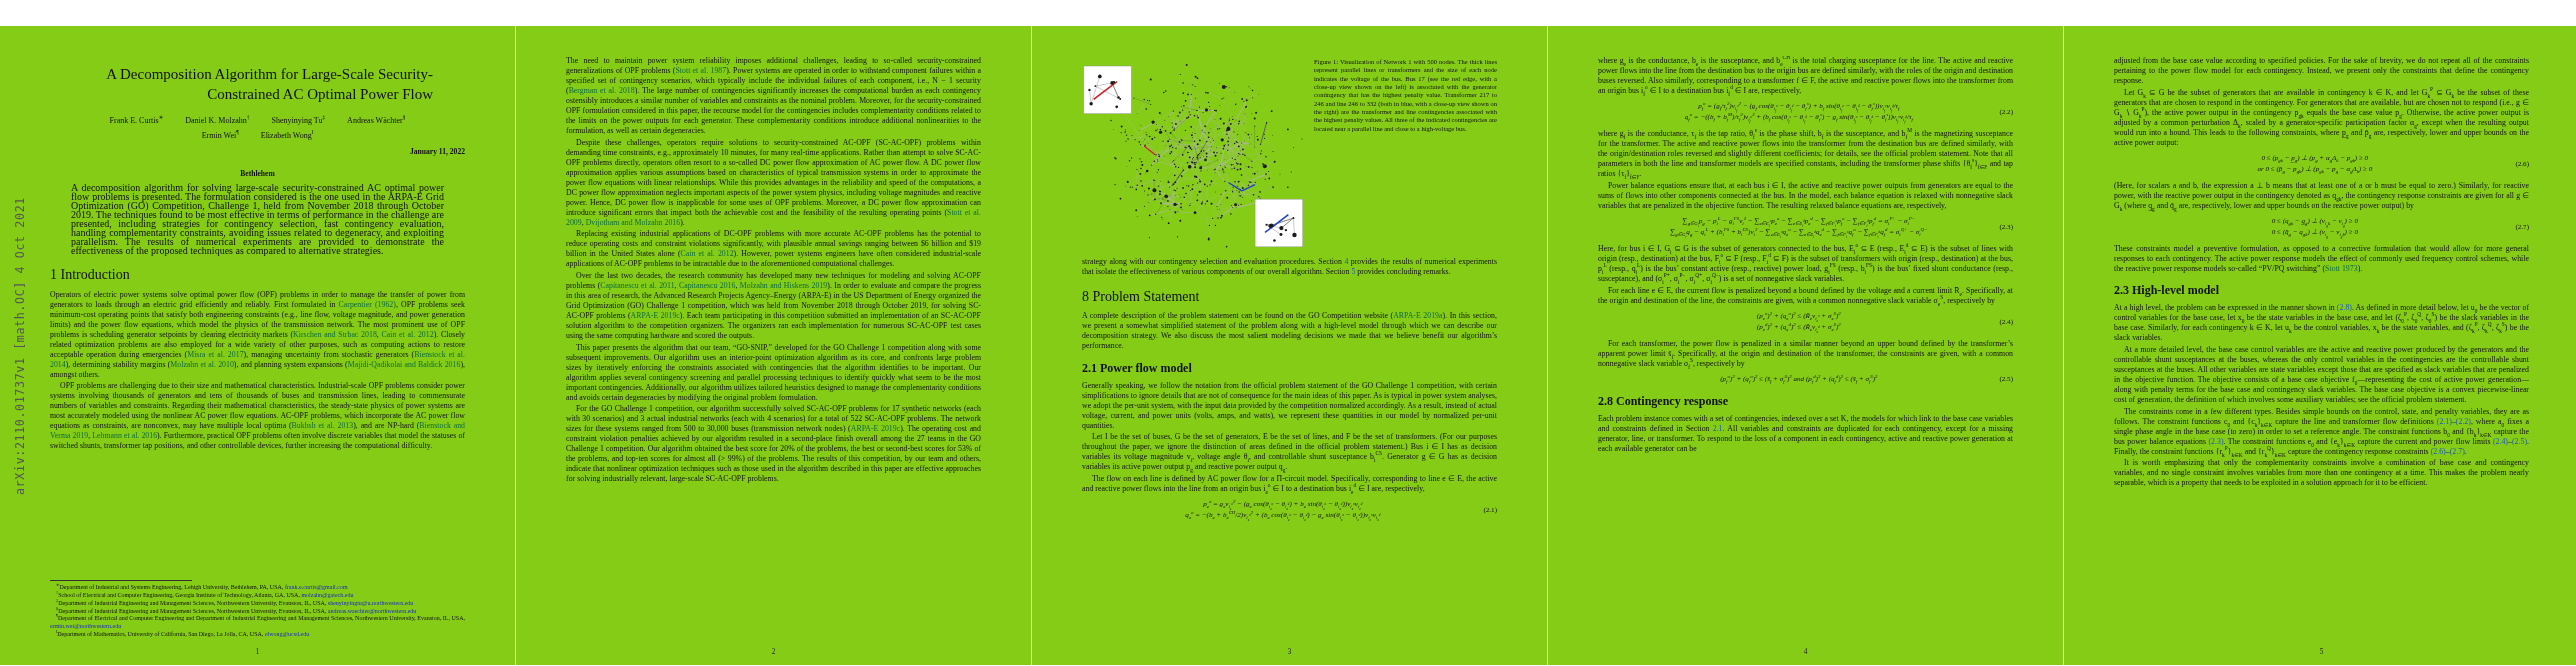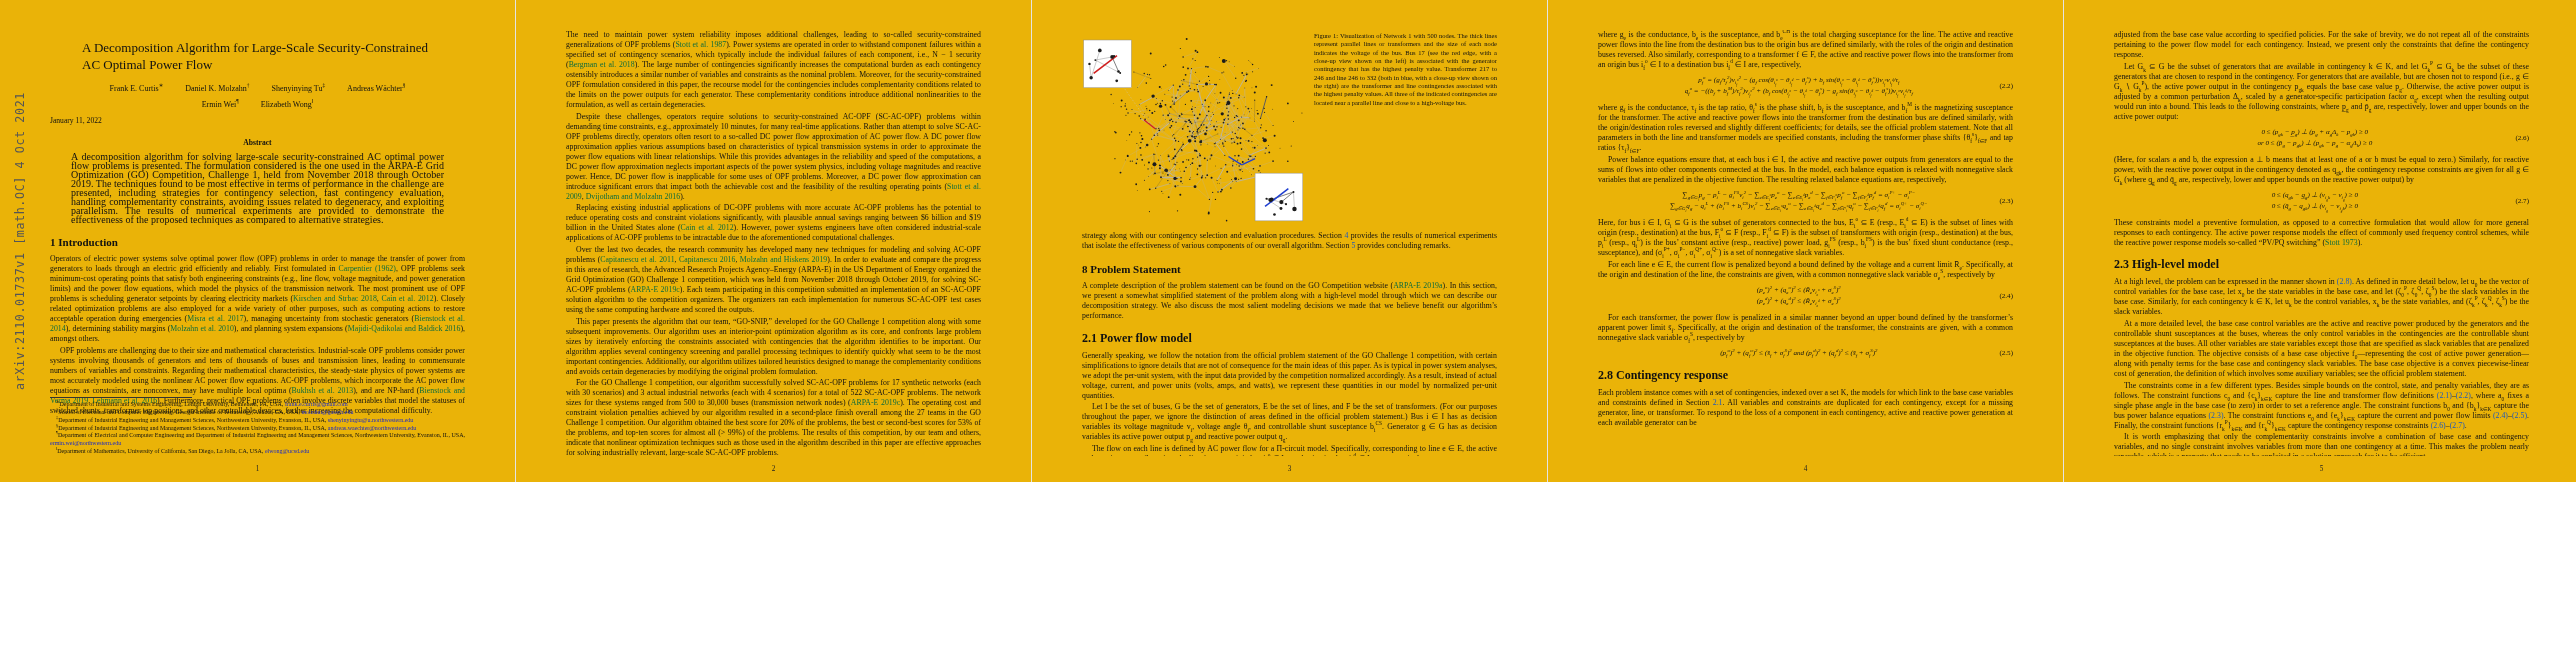--- a/index.html
+++ b/index.html
@@ -1,32 +1,32 @@
 <!DOCTYPE html>
 <html style="font-size:9px"><head>
 <meta charset="utf-8">
 <style>
   html,body{margin:0;padding:0;background:#ffffff;}
   body{width:2576px;height:667px;overflow:hidden;font-family:"Liberation Serif",serif;color:#111;}
   .canvas{display:flex;width:2576px;height:667px;}
-  .page{position:relative;width:515px;height:482px;background:#eab308;flex:none;}
+  .page{position:relative;width:515px;height:639px;background:#84cc16;flex:none;margin-top:26px;}
   .page + .page{border-left:0.6px solid #e4e4e4;}
   .content{position:absolute;left:50px;right:50px;top:30px;bottom:25.6px;overflow:hidden;}
   .pagenum{position:absolute;bottom:9px;left:0;right:0;text-align:center;font-size:7.2px;color:#222;}
 
   .arxiv-stamp{position:absolute;left:20px;top:50%;transform:translate(-50%,-50%) rotate(-90deg);
     white-space:nowrap;font-family:"DejaVu Sans Mono",monospace;font-size:11.7px;letter-spacing:0.6px;color:#555;}
 
-  .blk.title{font-size:13px;line-height:1.32;text-align:left;margin:9px 32px 11px;}
+  .blk.title{font-size:15px;line-height:1.32;text-align:right;margin:9px 32px 11px;}
   .blk.authors{margin:2.2px 0 1.1px;}
   .authors .row{display:flex;justify-content:center;gap:22px;font-size:8px;margin-bottom:6.7px;}
-  .blk.date{text-align:left;font-size:7.6px;margin:5.6px 0 13.3px;}
+  .blk.date{text-align:right;font-size:7.6px;margin:5.6px 0 13.3px;font-weight:bold;}
   .blk.abstract_head{text-align:center;font-weight:bold;font-size:7.6px;margin:2.2px 0 5px;}
   .blk.abstract{margin:0 21px 4.4px;font-size:10px;line-height:9px;text-align:justify;}
-  .blk.section{font-size:11px;font-weight:bold;margin:12.2px 0 6.1px;}
+  .blk.section{font-size:14px;font-weight:normal;margin:12.2px 0 6.1px;}
   .blk.subsection{font-size:12px;font-weight:bold;margin:9.4px 0 5px;}
   .blk.para{font-size:7.8px;line-height:10px;text-align:justify;text-indent:10px;margin-bottom:1.7px;letter-spacing:0.03px;}
   .blk.para.noindent{text-indent:0;}
   .blk.equation{position:relative;margin:5px 0 6.1px;padding:0 19px 0 5.6px;}
   .eq-line{text-align:center;font-style:italic;font-size:7.1px;line-height:11px;white-space:nowrap;}
   .eq-tag{position:absolute;right:0;top:50%;transform:translateY(-50%);font-size:7.1px;font-style:normal;}
   sup,sub{font-size:68%;line-height:0;}
 
   .blk.footnotes{position:absolute;left:0;right:0;bottom:1.1px;}
   .blk.footnotes::before{content:"";display:block;width:142px;border-top:0.6px solid #333;margin-bottom:3.9px;}
@@ -54,21 +54,21 @@
             <span>Daniel K. Molzahn<sup>†</sup></span>
             <span>Shenyinying Tu<sup>‡</sup></span>
             <span>Andreas Wächter<sup>§</sup></span>
           </div>
           <div class="row">
             <span>Ermin Wei<sup>¶</sup></span>
             <span>Elizabeth Wong<sup>‖</sup></span>
           </div>
         </div>
         <div class="blk date">January 11, 2022</div>
-        <div class="blk abstract_head">Abstract</div>
+        <div class="blk abstract_head">Bethlehem</div>
         <div class="blk abstract">A decomposition algorithm for solving large-scale security-constrained AC optimal power flow problems is presented. The formulation considered is the one used in the ARPA-E Grid Optimization (GO) Competition, Challenge 1, held from November 2018 through October 2019. The techniques found to be most effective in terms of performance in the challenge are presented, including strategies for contingency selection, fast contingency evaluation, handling complementarity constraints, avoiding issues related to degeneracy, and exploiting parallelism. The results of numerical experiments are provided to demonstrate the effectiveness of the proposed techniques as compared to alternative strategies.</div>
         <div class="blk section">1 Introduction</div>
         <div class="blk para noindent">Operators of electric power systems solve optimal power flow (OPF) problems in order to manage the transfer of power from generators to loads through an electric grid efficiently and reliably. First formulated in <span class="cite">Carpentier (1962)</span>, OPF problems seek minimum-cost operating points that satisfy both engineering constraints (e.g., line flow, voltage magnitude, and power generation limits) and the power flow equations, which model the physics of the transmission network. The most prominent use of OPF problems is scheduling generator setpoints by clearing electricity markets (<span class="cite">Kirschen and Strbac 2018</span>, <span class="cite">Cain et al. 2012</span>). Closely related optimization problems are also employed for a wide variety of other purposes, such as computing actions to restore acceptable operation during emergencies (<span class="cite">Misra et al. 2017</span>), managing uncertainty from stochastic generators (<span class="cite">Bienstock et al. 2014</span>), determining stability margins (<span class="cite">Molzahn et al. 2010</span>), and planning system expansions (<span class="cite">Majidi-Qadikolai and Baldick 2016</span>), amongst others.</div>
         <div class="blk para">OPF problems are challenging due to their size and mathematical characteristics. Industrial-scale OPF problems consider power systems involving thousands of generators and tens of thousands of buses and transmission lines, leading to commensurate numbers of variables and constraints. Regarding their mathematical characteristics, the steady-state physics of power systems are most accurately modeled using the nonlinear AC power flow equations. AC-OPF problems, which incorporate the AC power flow equations as constraints, are nonconvex, may have multiple local optima (<span class="cite">Bukhsh et al. 2013</span>), and are NP-hard (<span class="cite">Bienstock and Verma 2019</span>, <span class="cite">Lehmann et al. 2016</span>). Furthermore, practical OPF problems often involve discrete variables that model the statuses of switched shunts, transformer tap positions, and other controllable devices, further increasing the computational difficulty.</div>
         <div class="blk footnotes">
           <div class="footnote"><sup>∗</sup>Department of Industrial and Systems Engineering, Lehigh University, Bethlehem, PA, USA, <span class="url">frank.e.curtis@gmail.com</span></div>
           <div class="footnote"><sup>†</sup>School of Electrical and Computer Engineering, Georgia Institute of Technology, Atlanta, GA, USA, <span class="url">molzahn@gatech.edu</span></div>
           <div class="footnote"><sup>‡</sup>Department of Industrial Engineering and Management Sciences, Northwestern University, Evanston, IL, USA, <span class="url">shenyinyingtu@u.northwestern.edu</span></div>
           <div class="footnote"><sup>§</sup>Department of Industrial Engineering and Management Sciences, Northwestern University, Evanston, IL, USA, <span class="url">andreas.waechter@northwestern.edu</span></div>
           <div class="footnote"><sup>¶</sup>Department of Electrical and Computer Engineering and Department of Industrial Engineering and Management Sciences, Northwestern University, Evanston, IL, USA, <span class="url">ermin.wei@northwestern.edu</span></div>

